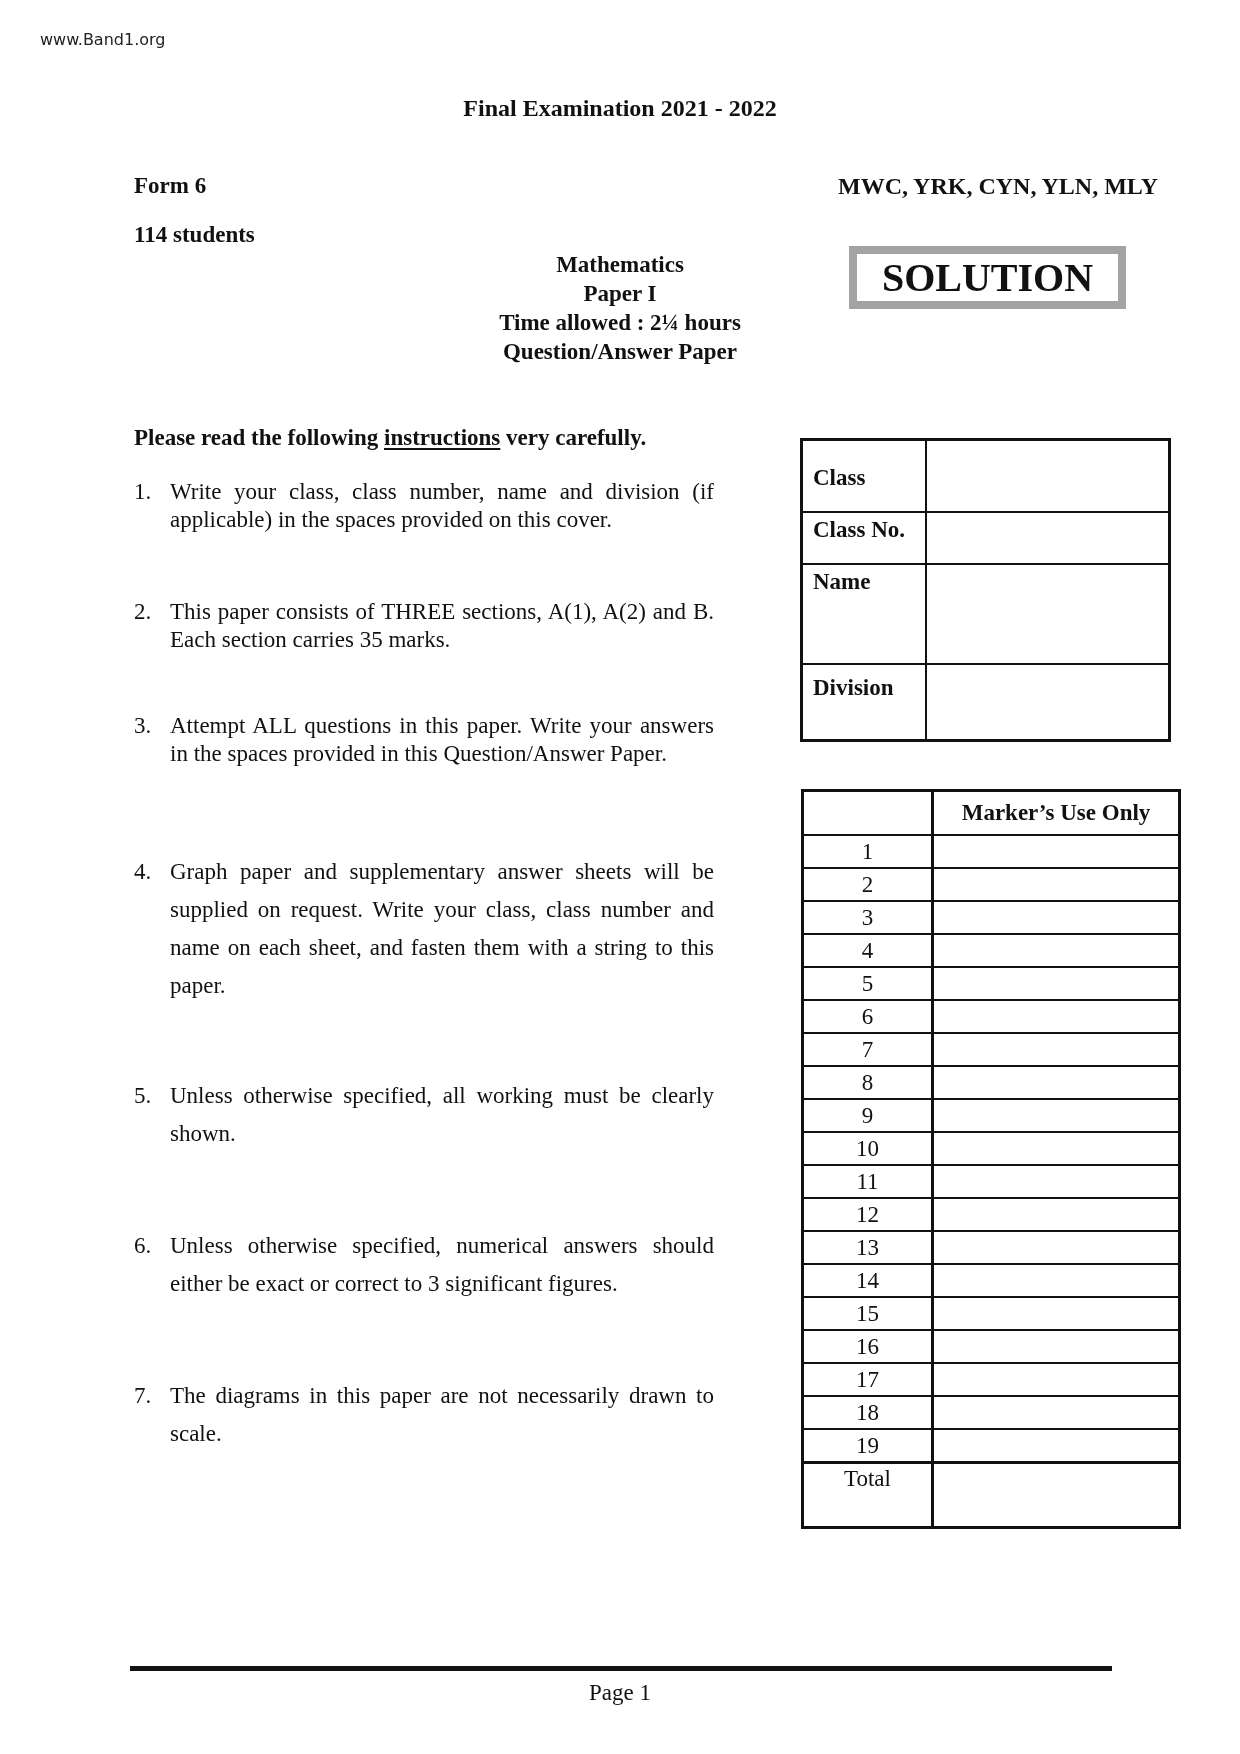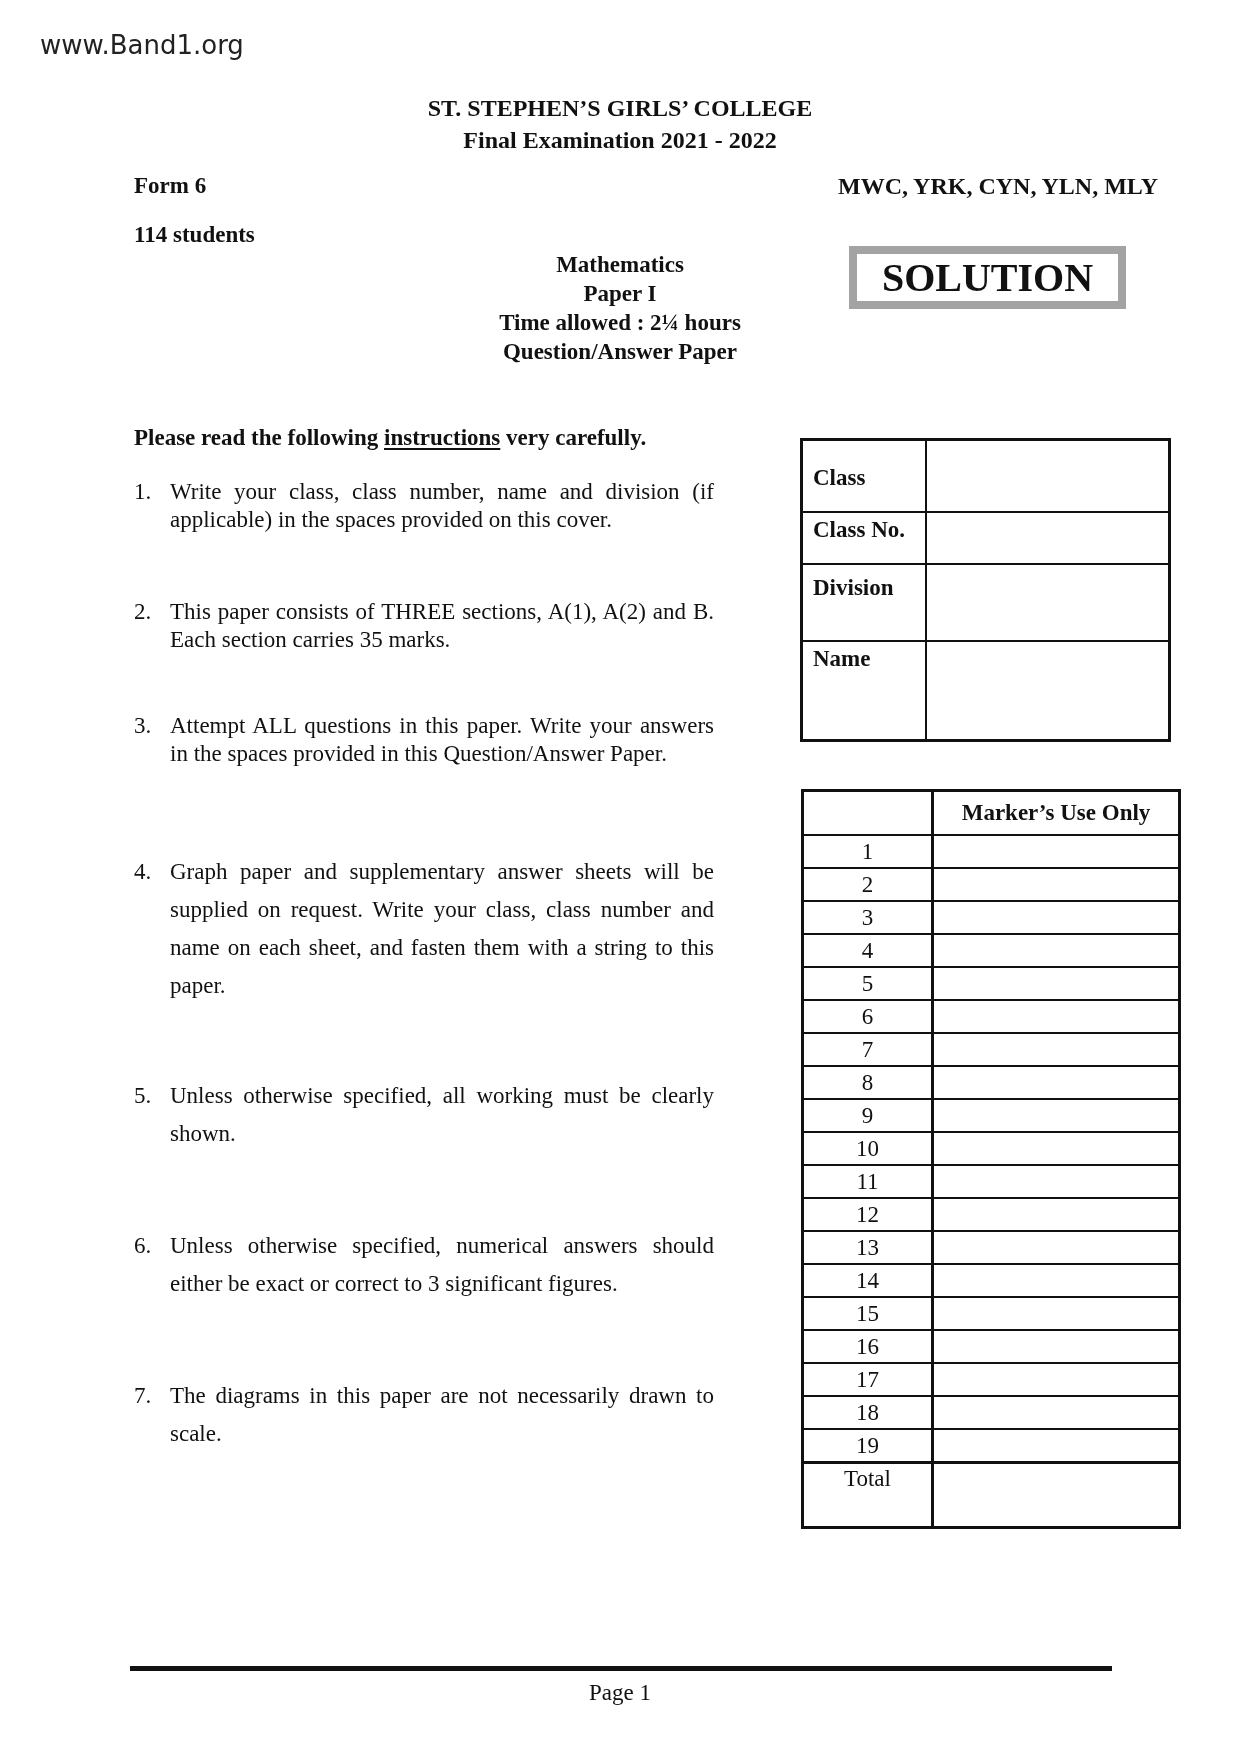--- a/index.html
+++ b/index.html
@@ -1,18 +1,18 @@
 <!DOCTYPE html>
 <html><head>
 <meta charset="utf-8">
 <style>
   html, body { margin:0; padding:0; background:#ffffff; }
   body { width:1240px; height:1754px; position:relative; overflow:hidden; color:#111; font-family:"Liberation Serif", serif; }
   .abs { position:absolute; }
-  .watermark { left:40px; top:30px; font-family:"DejaVu Sans", sans-serif; font-size:26px; color:#222; }
+  .watermark { left:40px; top:30px; font-family:"DejaVu Sans", sans-serif; font-size:16px; color:#222; }
   .school { left:0; width:1240px; top:92px; font-size:24px; font-weight:bold; text-align:center; line-height:32px; }
   .form { left:134px; top:173px; font-size:23px; font-weight:bold; }
   .students { left:134px; top:222px; font-size:23px; font-weight:bold; }
   .markers { left:838px; top:173px; font-size:24px; font-weight:bold; }
   .subject { left:440px; width:360px; top:250px; font-size:23px; font-weight:bold; text-align:center; line-height:29px; }
   .solution-box { left:849px; top:246px; width:277px; height:63px; border:8px solid #a3a3a3; box-sizing:border-box; display:flex; align-items:center; justify-content:center; font-size:40px; font-weight:bold; }
   .instr-head { left:134px; top:425px; font-size:23px; font-weight:bold; }
   .instr-head u { text-decoration:underline; text-underline-offset:3px; }
   .item { left:134px; width:580px; font-size:23px; display:flex; }
   .item .num { width:36px; flex:none; }
@@ -29,21 +29,20 @@
   table.marks tr.total td { height:62px; vertical-align:top; border-top:3px solid #111; }
   .footer-rule { left:130px; top:1666px; width:982px; height:5px; background:#111; }
   .page-no { left:0; width:1240px; top:1680px; font-size:23px; text-align:center; }
 </style>
 </head>
 <body>
 
 <div class="abs watermark">www.Band1.org</div>
 
 <div class="abs school">
-  <div>ST. STEPHEN’S GIRLS’ COLLEGE</div>
   <div>Final Examination 2021 - 2022</div>
 </div>
 
 <div class="abs form">Form 6</div>
 <div class="abs students">114 students</div>
 <div class="abs markers">MWC, YRK, CYN, YLN, MLY</div>
 
 <div class="abs subject">
   <div>Mathematics</div>
   <div>Paper I</div>
@@ -89,26 +88,26 @@
 <table class="info">
   <tbody>
       <tr style="height:72px;">
     <td class="lbl" style="padding-top:24px;">Class</td>
     <td></td>
   </tr>
   <tr style="height:52px;">
     <td class="lbl">Class No.</td>
     <td></td>
   </tr>
+  <tr style="height:100px;">
+    <td class="lbl">Name</td>
+    <td></td>
+  </tr>
   <tr style="height:77px;">
     <td class="lbl" style="padding-top:10px;">Division</td>
-    <td></td>
-  </tr>
-  <tr style="height:100px;">
-    <td class="lbl">Name</td>
     <td></td>
   </tr>
 </tbody>
   </table>
 
 <table class="marks">
   <tbody>
       <tr class="head">
     <td class="q"></td>
     <td>Marker’s Use Only</td>

